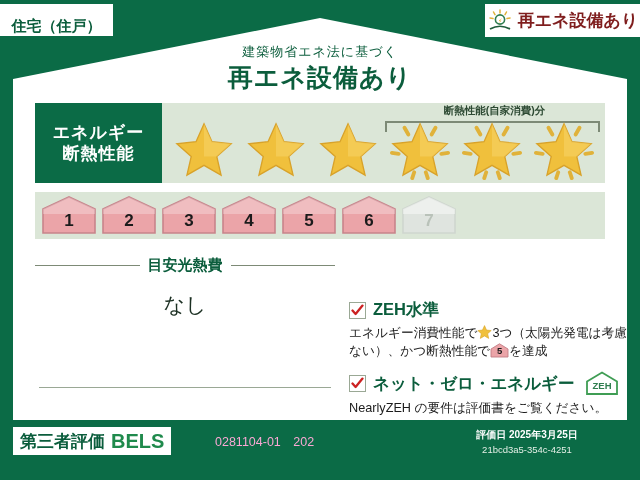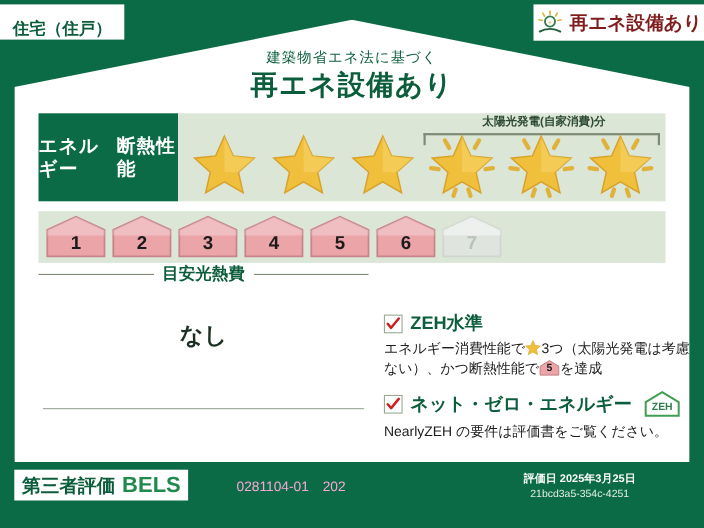--- a/index.html
+++ b/index.html
@@ -42,21 +42,21 @@
   #card-title{
     font-size:25px;font-weight:bold;color:#0b5d3c;letter-spacing:1px;
     line-height:30px;margin-top:2px;
   }
 
   
   #rows{position:absolute;left:22px;top:85px;width:570px;}
   .perf-row{display:flex;align-items:stretch;margin-bottom:9px;}
   .row-label{
     width:127px;flex:0 0 auto;background:#0b6b46;color:#fff;
-    display:flex;align-items:center;justify-content:center;
+    display:flex;flex-direction:column;align-items:center;justify-content:center;
     font-size:17px;font-weight:bold;line-height:21px;letter-spacing:1px;
   }
   .row-body{
     flex:1 1 auto;background:#dbe6d7;position:relative;
   }
   #energy-row .row-label{height:80px;}
   #energy-row .row-body{height:80px;}
   #insulation-row .row-label{height:47px;}
   #insulation-row .row-body{height:47px;}
 
@@ -88,31 +88,31 @@
   }
   .house-cell{position:relative;width:56px;height:41px;}
   .house-cell svg{position:absolute;left:0;top:0;width:56px;height:41px;}
   .house-cell .num{
     position:absolute;left:0;right:0;bottom:5px;text-align:center;
     font-size:17px;font-weight:bold;color:#1b1b1b;
   }
   .house-cell.off .num{color:#b9c2b9;}
 
   
-  #lower{position:absolute;left:22px;top:216px;width:570px;height:160px;display:flex;}
+  #lower{position:absolute;left:22px;top:232px;width:570px;height:160px;display:flex;}
   #cost-col{width:300px;flex:0 0 auto;position:relative;}
   #cost-head{
     position:relative;display:flex;align-items:center;gap:8px;margin-top:6px;
   }
   #cost-head .rule{flex:1 1 auto;height:1px;background:#7d8a76;}
   #cost-head .txt{
     font-size:15px;font-weight:bold;color:#0b5d3c;white-space:nowrap;
   }
   #cost-value{
-    margin-top:32px;text-align:center;font-size:21px;font-weight:bold;
+    margin-top:16px;text-align:center;font-size:21px;font-weight:normal;
     color:#1b2f22;
   }
   #cost-bottom-rule{
     position:absolute;left:4px;bottom:22px;width:292px;height:1px;background:#9aa895;
   }
 
   #zeh-col{flex:1 1 auto;padding-left:14px;box-sizing:border-box;margin-top:44px;}
   .zeh-item{margin-top:5px;}
   .zeh-head{display:flex;align-items:center;gap:7px;}
   .check-box{
@@ -195,21 +195,21 @@
     </div>
 
     <div id="rows">
 
       <div class="perf-row" id="energy-row">
         <div class="row-label">
           <span>エネルギー</span>
           <span>断熱性能</span>
         </div>
         <div class="row-body">
-          <div id="solar-caption">太陽光発電(自家消費)分</div>
+          <div id="solar-caption">断熱性能(自家消費)分</div>
           <div id="solar-bracket"></div>
           <div id="stars-strip">
               <div class="star-cell">
                 <svg class="star-svg" viewBox="0 0 66 64">
 
       <path d="M33 6 L41.2 24.5 L61 26.6 L46.2 39.8 L50.6 59 L33 48.9 L15.4 59 L19.8 39.8 L5 26.6 L24.8 24.5 Z" fill="#f0c03c" stroke="#d8a22a" stroke-width="1.4"></path>
       <path d="M33 6 L41.2 24.5 L61 26.6 L46.2 39.8 L33 39.8 Z" fill="#f7d468" opacity="0.55"></path>
     </svg>
               </div>
               <div class="star-cell">

